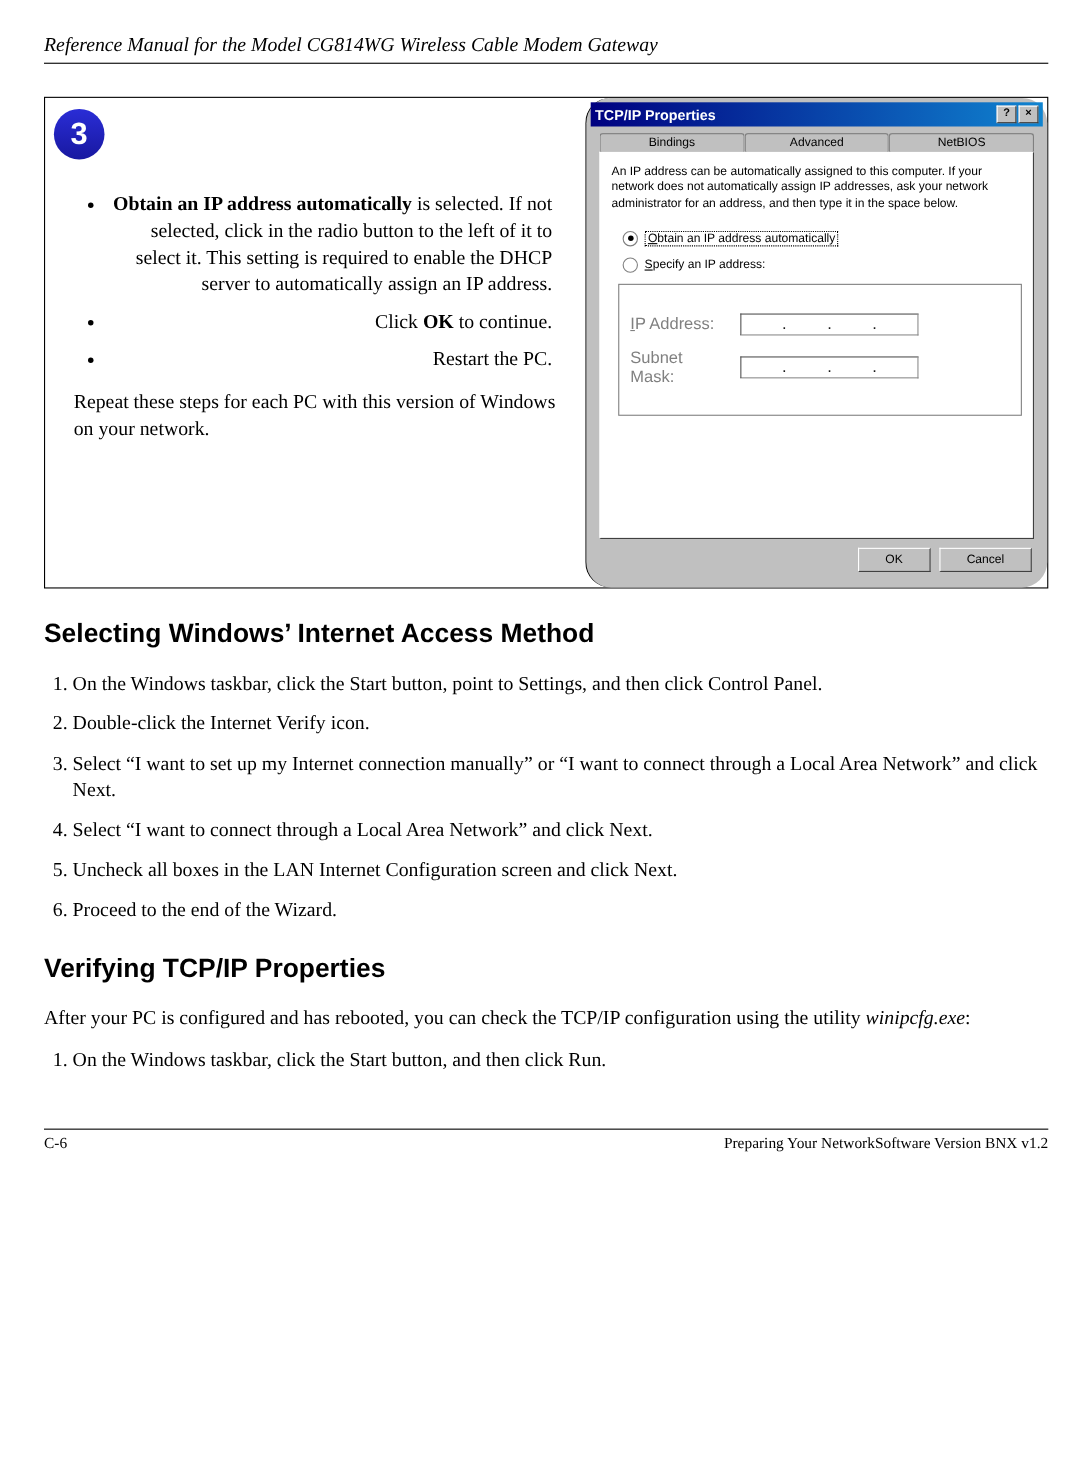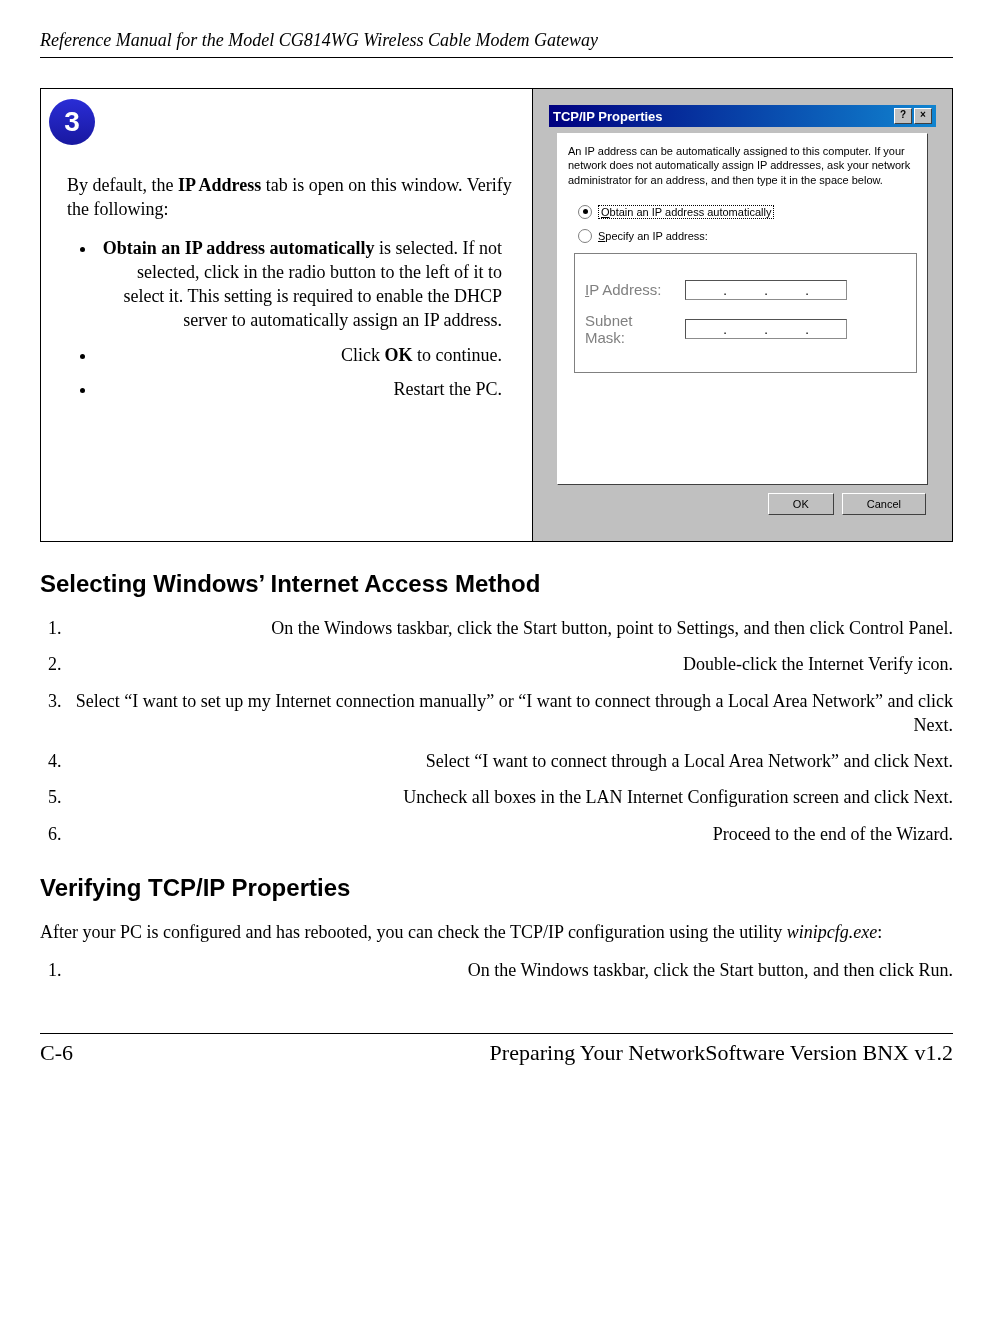--- a/index.html
+++ b/index.html
@@ -27,25 +27,26 @@
     align-items: stretch;
   }
   .left-col {
     flex: 1;
     padding: 10px 12px 10px 8px;
     box-sizing: border-box;
   }
   .right-col {
     width: 420px;
     border-left: 1px solid #000;
-    padding: 16px;
+    padding: 4px;
     box-sizing: border-box;
     background: #c0c0c0;
     display:flex;
     flex-direction:column;
+    border-radius:23px;
   }
   .step-badge {
     width: 46px;
     height: 46px;
     border-radius: 50%;
     background: linear-gradient(180deg,#2a2dd6,#1818a0);
     color: #fff;
     font-size: 28px;
     font-weight: bold;
     display: flex;
@@ -58,28 +59,28 @@
   ul.bullets { margin: 0 18px 14px 48px; padding:0;text-align:right; }
   ul.bullets li { margin-bottom: 10px; line-height:1.35; }
   .bold { font-weight: bold; }
   h2.section {
     font-family: Arial, Helvetica, sans-serif;
     font-size: 24px;
     font-weight: bold;
     margin: 28px 0 18px 0;
   }
   ol.numbered { margin: 0 0 20px 0; padding-left: 26px; }
-  ol.numbered li { margin-bottom: 12px; line-height:1.35;text-align:right; }
+  ol.numbered li { margin-bottom: 12px; line-height:1.35; }
   .para { margin: 0 0 14px 0; line-height:1.35; }
   .footer {
     display: flex;
     justify-content: space-between;
     border-top: 1px solid #000;
     padding-top: 6px;
-    font-size: 22px;
+    font-size: 14px;
     margin-top: 50px;
   }
   
   .win-titlebar {
     background: linear-gradient(90deg,#000080,#1084d0);
     color:#fff;
     font-family: Tahoma, Arial, sans-serif;
     font-size: 13px;
     font-weight: bold;
     padding: 3px 4px;
@@ -211,46 +212,49 @@
 </style>
 </head>
 <body>
 
 <div class="header-title">Reference Manual for the Model CG814WG Wireless Cable Modem Gateway</div>
 
 <div class="two-col">
   <div class="left-col">
     <div class="step-badge">3</div>
 
-    <p class="body-text">
-      <span>By default, the </span><span class="bold">IP Address</span><span> tab is open on this window. Verify the following:</span>
-    </p>
 
     <ul class="bullets">
       <li>
         <span class="bold">Obtain an IP address automatically</span><span> is selected. If not selected, click in the radio button to the left of it to select it. This setting is required to enable the DHCP server to automatically assign an IP address.</span>
       </li>
       <li>
         <span>Click </span><span class="bold">OK</span><span> to continue.</span>
       </li>
       <li>Restart the PC.</li>
     </ul>
 
+    <p class="body-text" style="margin-left:18px">Repeat these steps for each PC with this version of Windows on your network.</p>
   </div>
 
   <div class="right-col">
     <div class="win-titlebar">
       <span>TCP/IP Properties</span>
       <span class="buttons">
         <span class="win-btn">?</span>
         <span class="win-btn">×</span>
       </span>
     </div>
 
     <div class="tab-area">
+      <div class="tab-row">
+        <div class="tab">Bindings</div>
+        <div class="tab">Advanced</div>
+        <div class="tab">NetBIOS</div>
+      </div>
 
       <div class="tab-panel">
         <div class="desc">An IP address can be automatically assigned to this computer. If your network does not automatically assign IP addresses, ask your network administrator for an address, and then type it in the space below.</div>
 
         <div class="radio-row">
           <span class="radio-outer">
               <span class="radio-inner"></span>
             </span>
           <span class="dotted-focus underline-first">Obtain an IP address automatically</span>
         </div>

